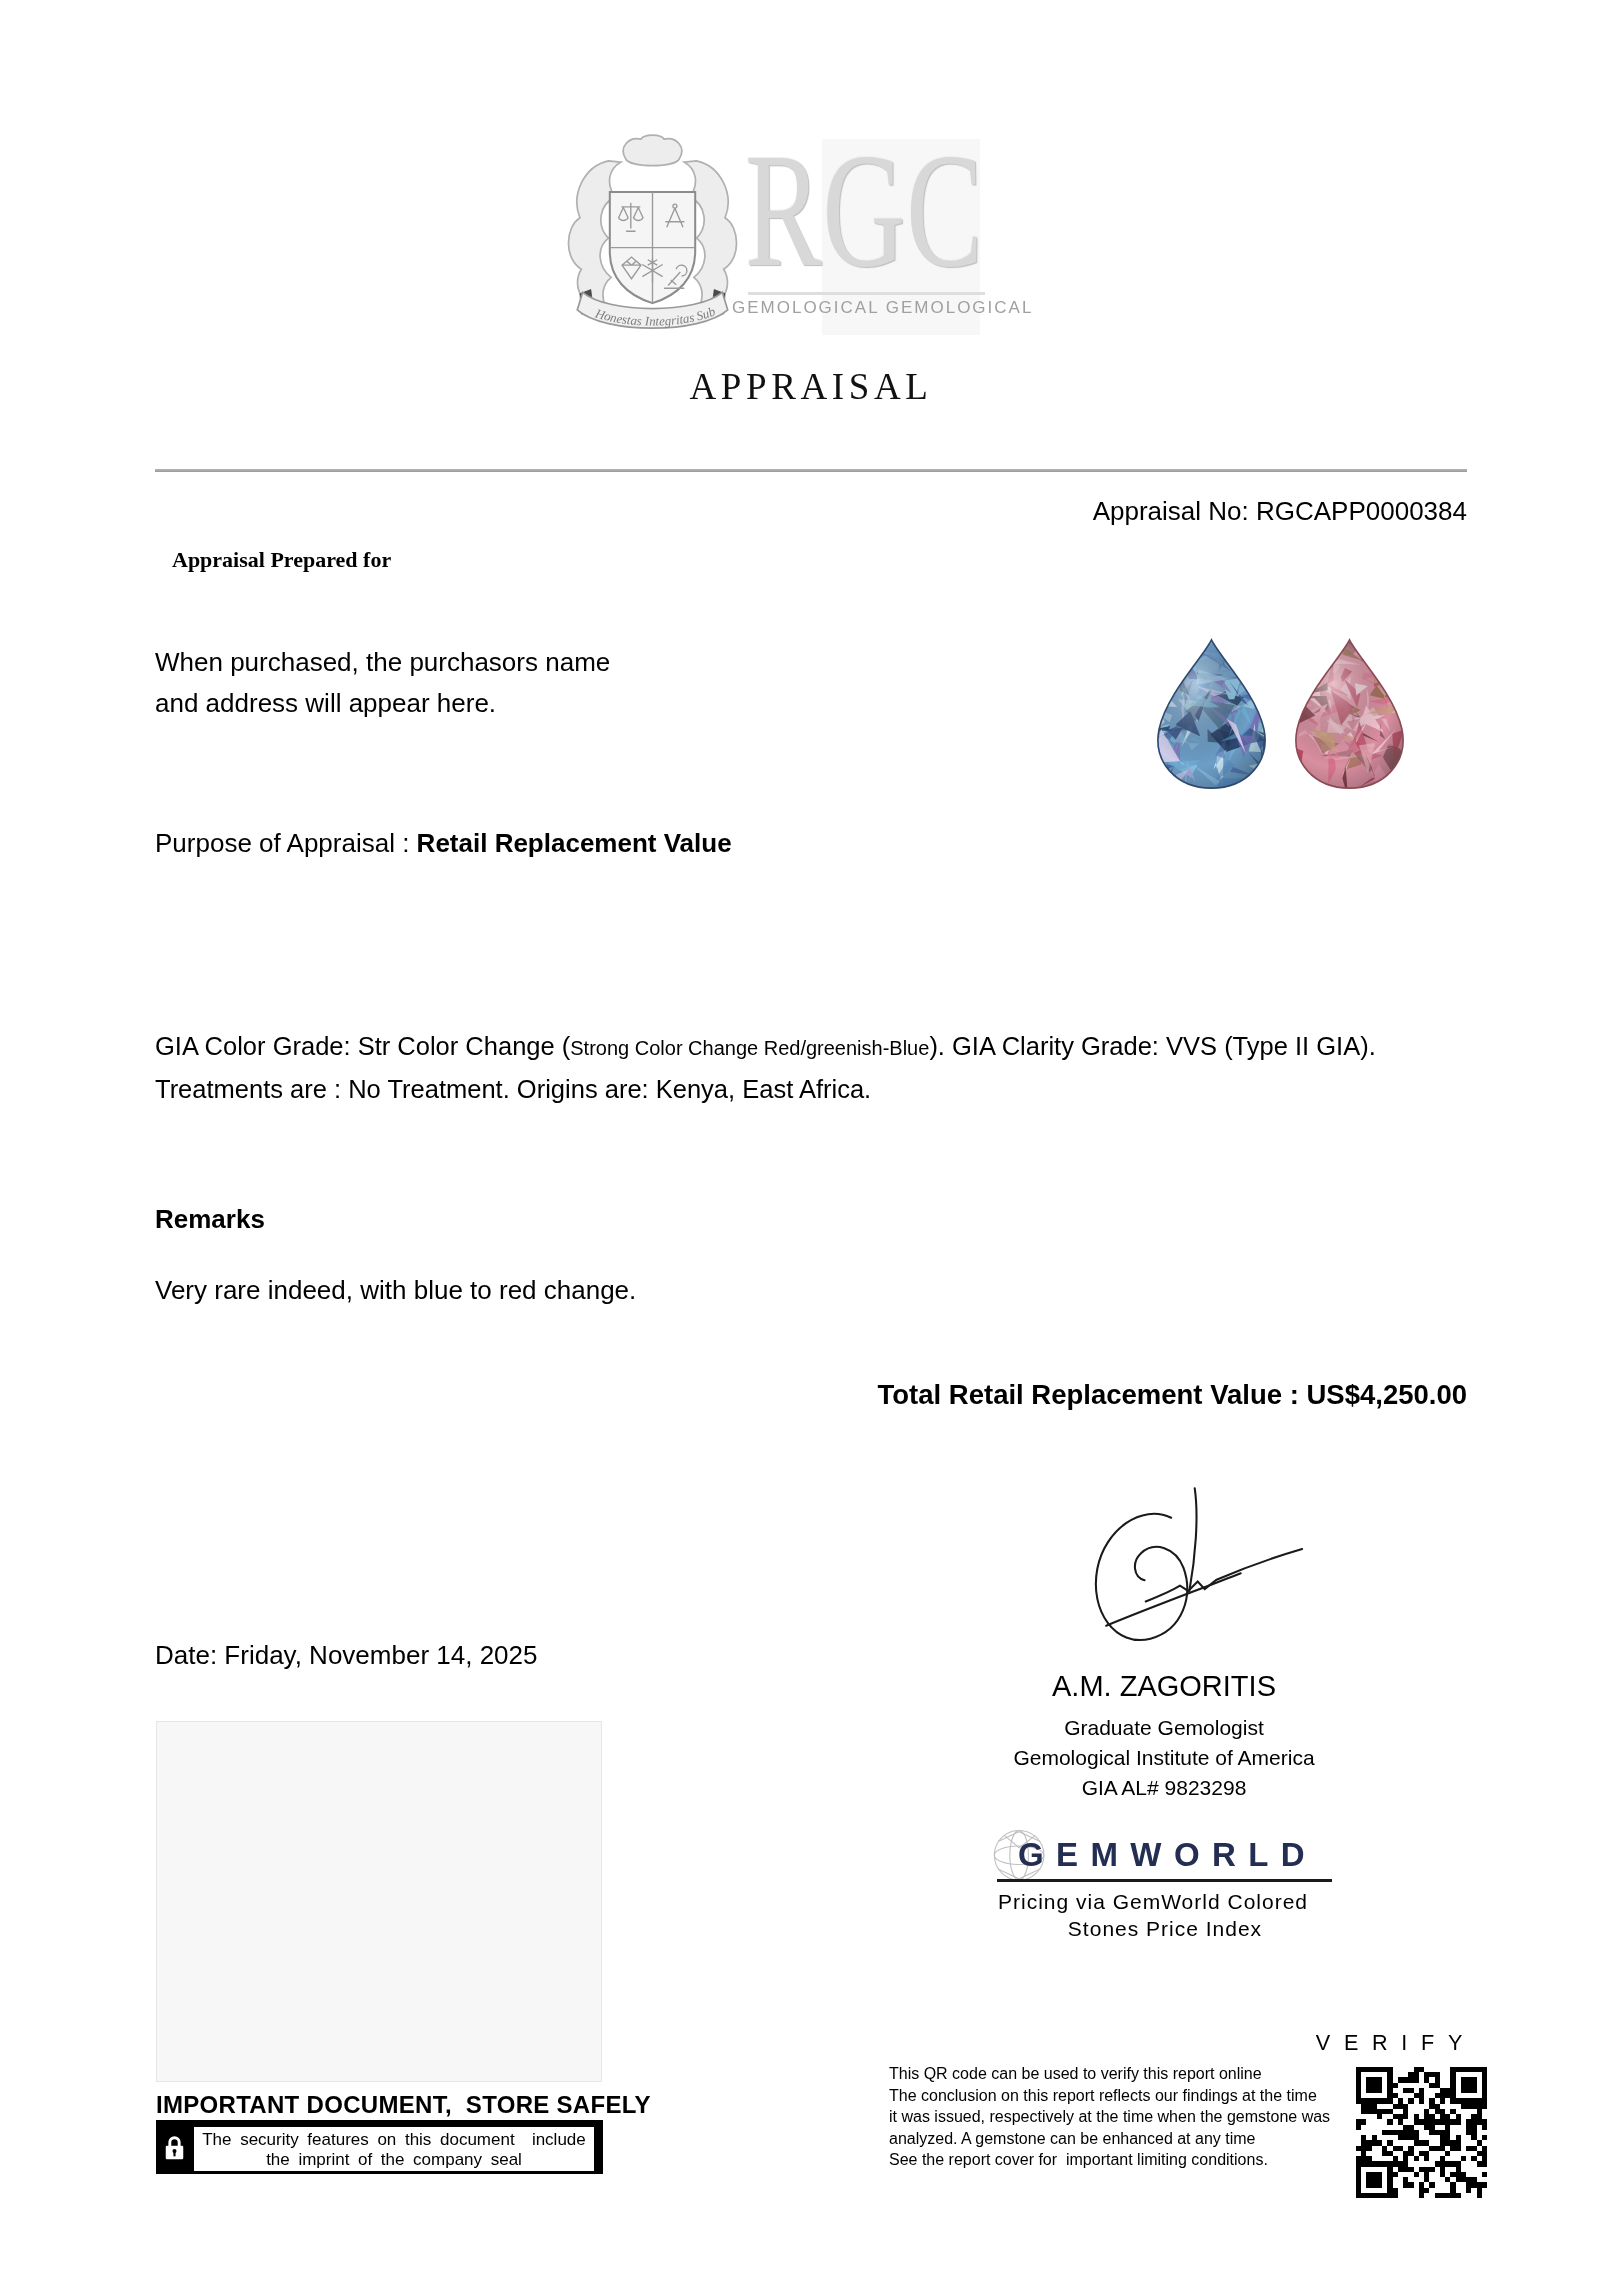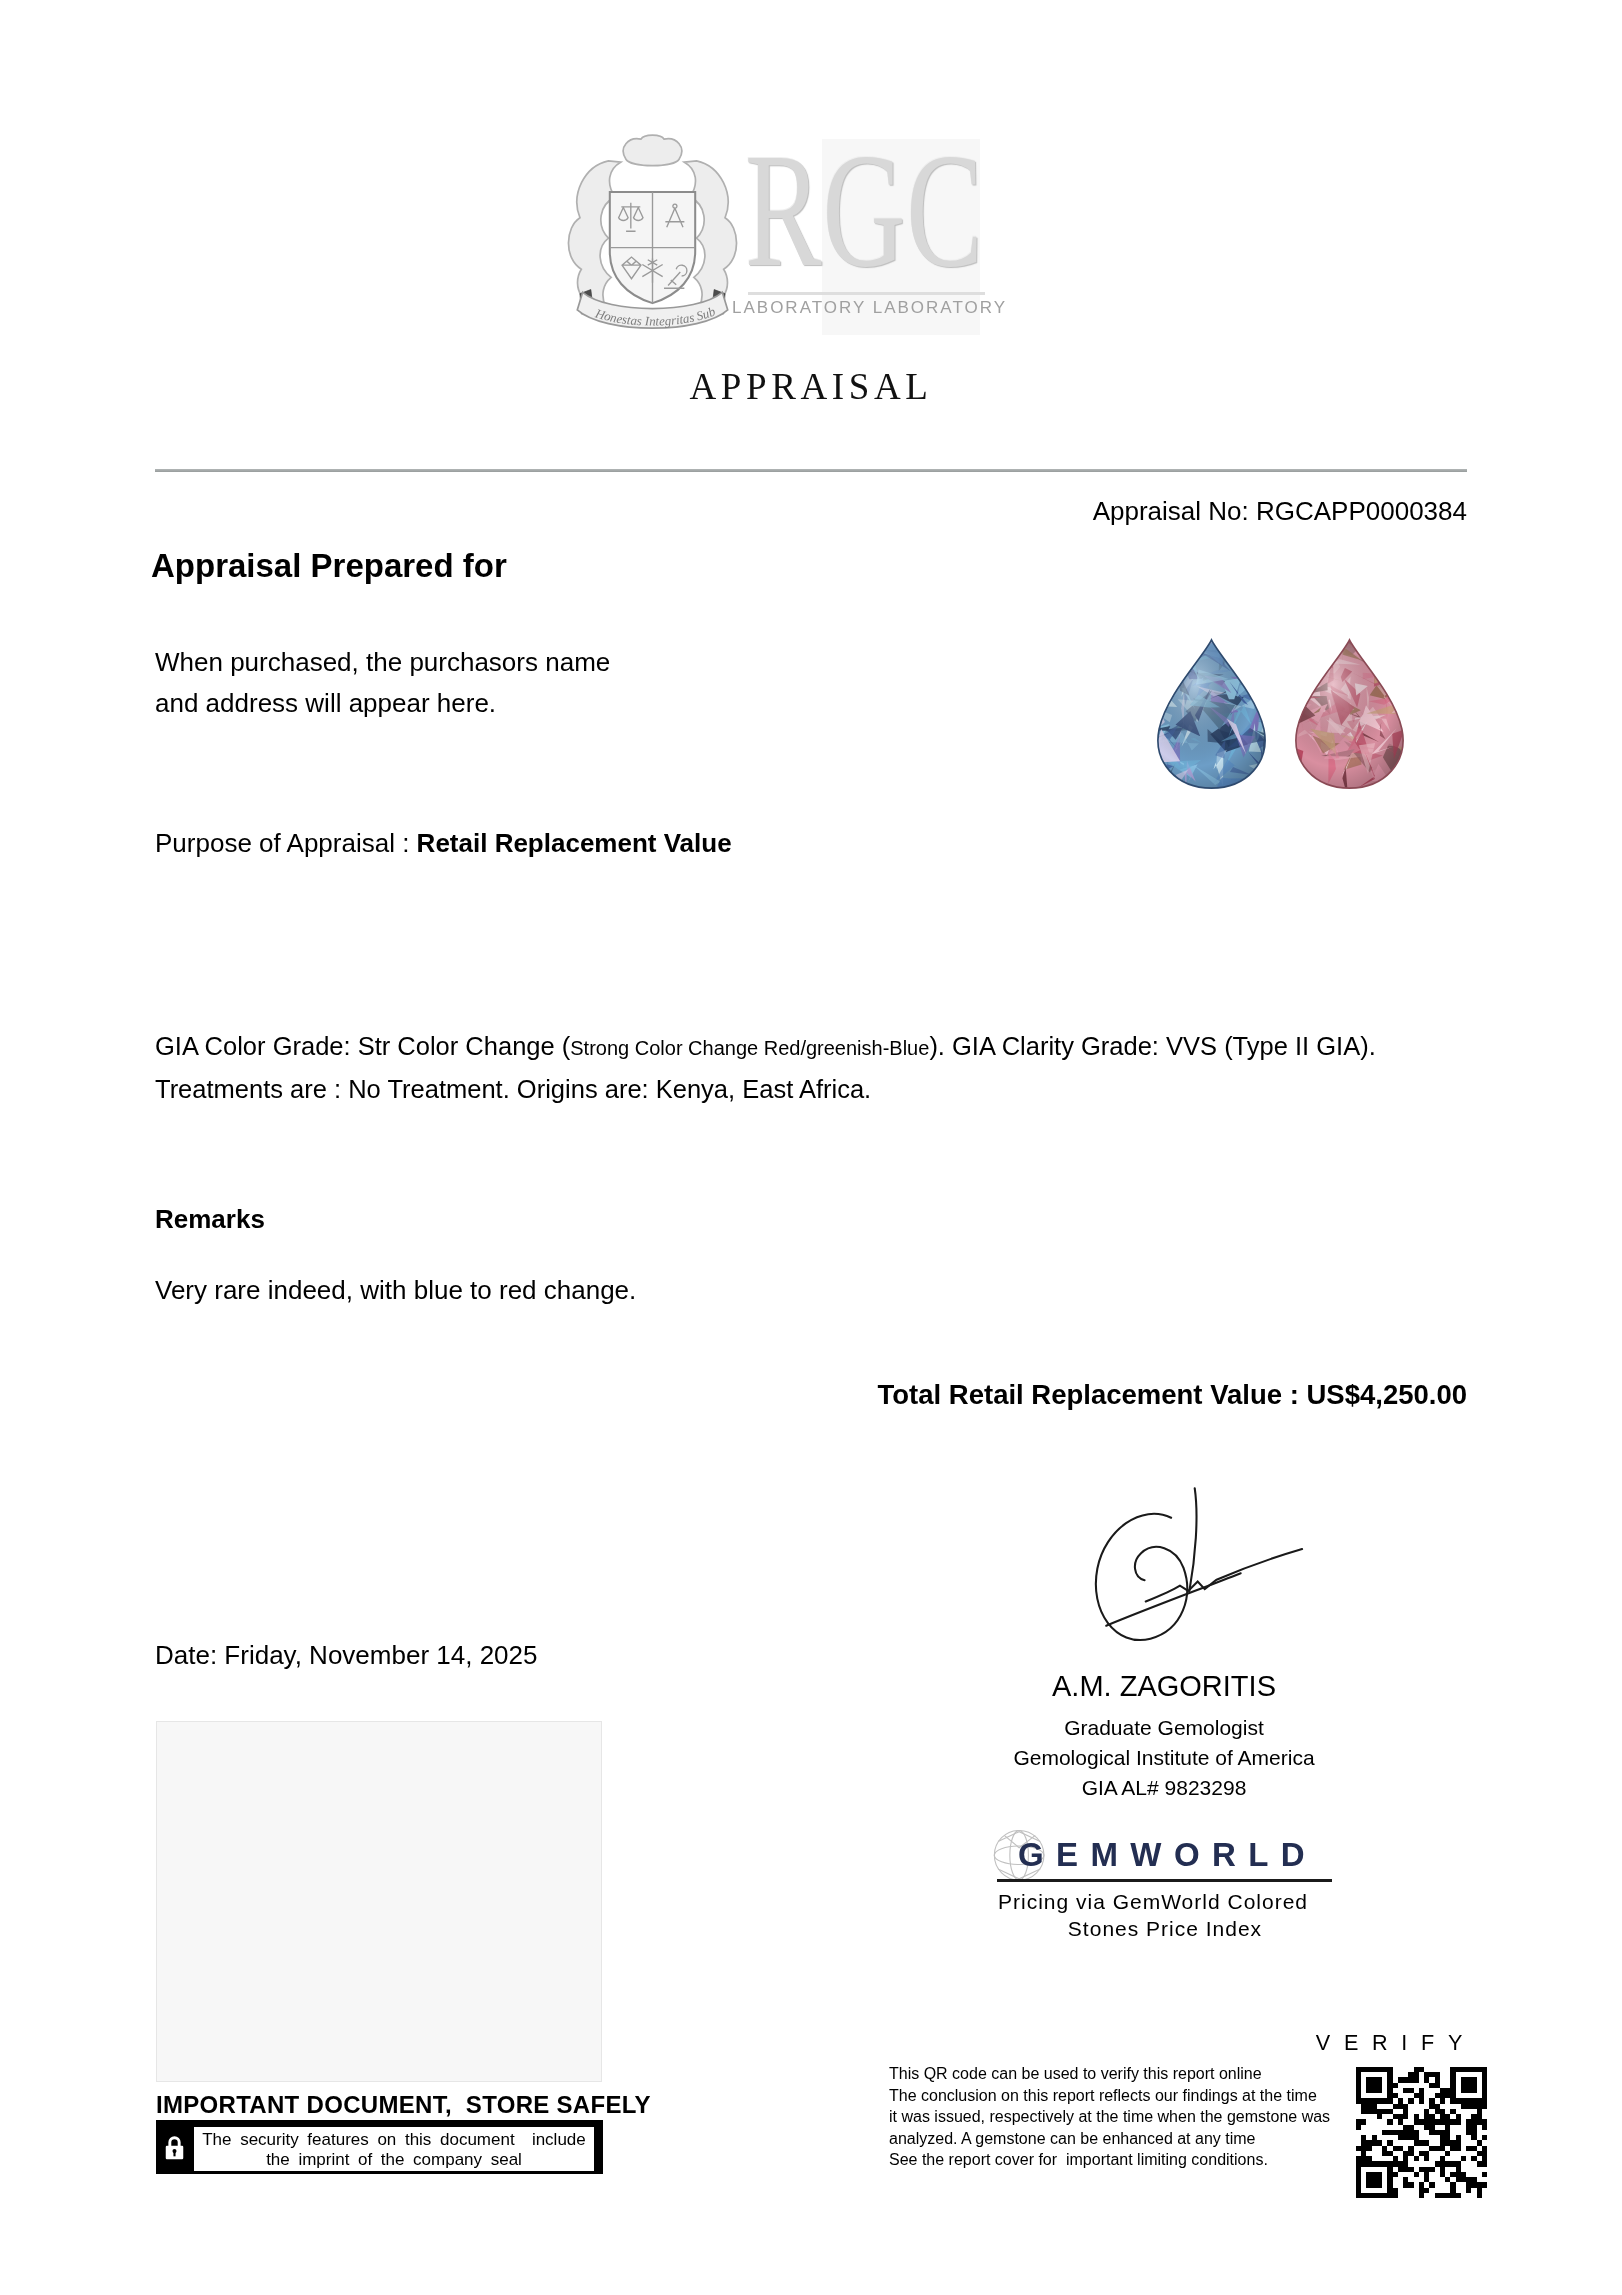--- a/index.html
+++ b/index.html
@@ -19,21 +19,21 @@
   #brand-subtitle{left:732px;top:298px;width:270px;text-align:center;font-size:17px;
                   letter-spacing:2px;color:#a0a0a0;}
   #page-title{left:0;top:365px;width:1622px;text-align:center;font-size:37px;
               letter-spacing:4.6px;color:#111;font-family:"Liberation Serif",serif;}
 
   #divider{left:155px;top:469px;width:1312px;height:3.3px;
            background:linear-gradient(#b2b6b6,#979c9c);}
 
   
   #appraisal-no{left:809px;top:496px;width:658px;text-align:right;font-size:26px;}
-  #prepared-heading{left:151px;top:547px;font-size:33px;font-weight:bold;}
+  #prepared-heading{left:172px;top:547px;font-size:22px;font-weight:bold;font-family:Liberation Serif, serif;}
   #purchaser-1{left:155px;top:647px;font-size:26px;}
   #purchaser-2{left:155px;top:688px;font-size:26px;}
 
   .gem{position:absolute;top:636px;width:139px;height:156px;}
   #gem-blue{left:1142px;}
   #gem-pink{left:1280px;}
 
   #purpose-line{left:155px;top:828px;font-size:26px;}
   #function-line{left:155px;top:888px;font-size:26px;}
   .bold{font-weight:bold;}
@@ -116,21 +116,21 @@
     <defs>
         <path id="mottoPath" d="M44 270 C 92 290, 178 290, 226 270"></path>
       </defs>
     <text font-family="Liberation Serif, serif" font-style="italic" font-size="19" fill="#7d7d7d">
       <textPath href="#mottoPath" startOffset="6">Honestas Integritas Subtilitas</textPath>
     </text>
   </svg>
 
   <div id="brand-text" class="abs nowrap">RGC</div>
   <div id="brand-underline" class="abs"></div>
-  <div id="brand-subtitle" class="abs nowrap">LABORATORY LABORATORY</div>
+  <div id="brand-subtitle" class="abs nowrap">GEMOLOGICAL GEMOLOGICAL</div>
 
   <div id="page-title" class="abs">APPRAISAL</div>
   <div id="divider" class="abs"></div>
 
   <div id="appraisal-no" class="abs nowrap">Appraisal No: RGCAPP0000384</div>
   <div id="prepared-heading" class="abs nowrap">Appraisal Prepared for</div>
   <div id="purchaser-1" class="abs nowrap">When purchased, the purchasors name</div>
   <div id="purchaser-2" class="abs nowrap">and address will appear here.</div>
 
   <svg id="gem-blue" class="gem" viewBox="0 0 212 238">

